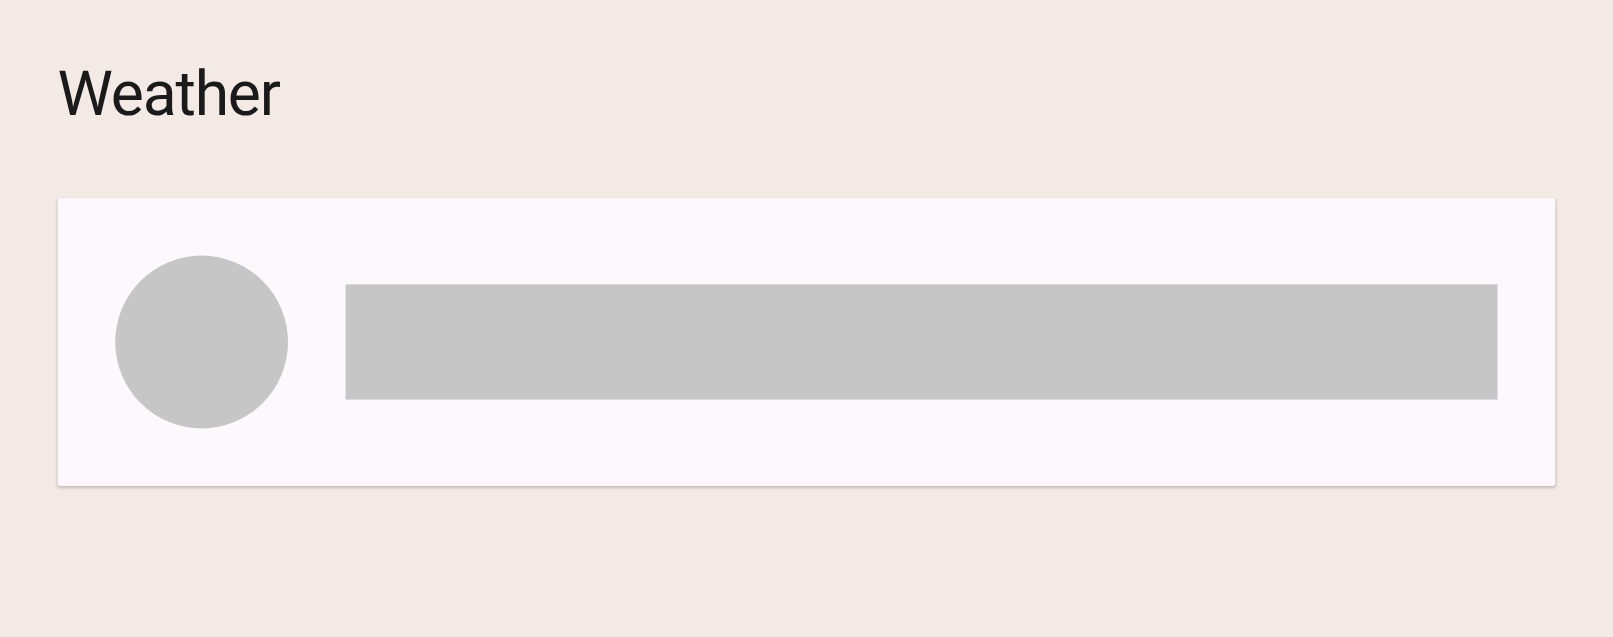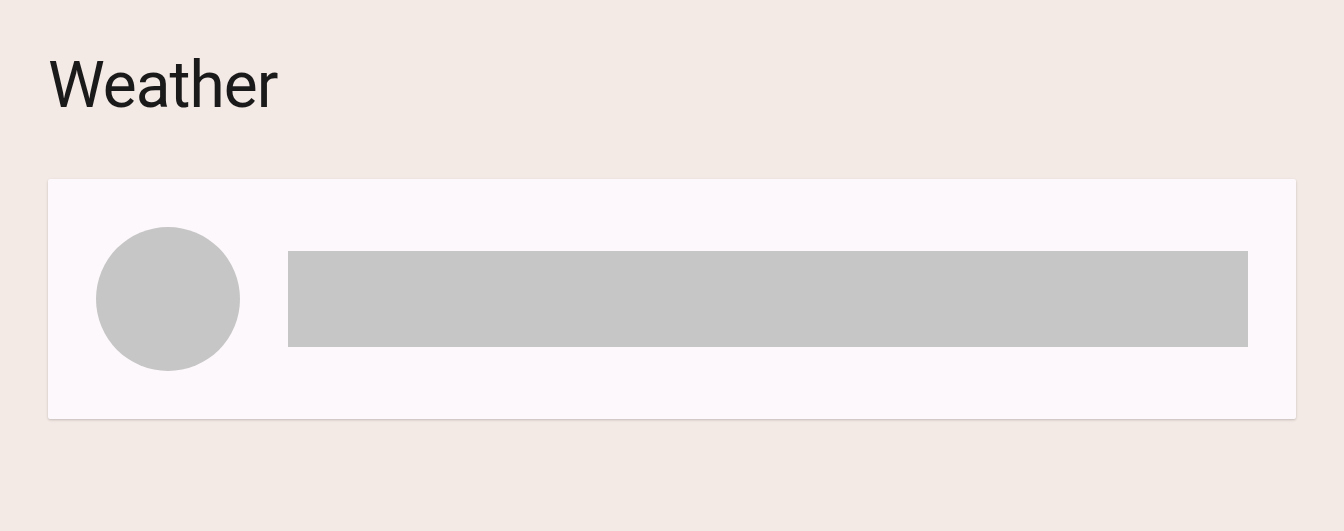--- a/index.html
+++ b/index.html
@@ -9,21 +9,21 @@
     }
     body {
       width: 1344px;
       height: 531px;
       background-color: #f3e9e5;
       font-family: 'Roboto', 'Helvetica Neue', Arial, sans-serif;
       padding: 48px;
       overflow: hidden;
     }
     .page-title {
-      font-size: 64px;
+      font-size: 52px;
       font-weight: 400;
       color: #1a1a1a;
       margin-bottom: 56px;
       letter-spacing: -1px;
     }
     .card {
       background-color: #fdf8fb;
       border-radius: 2px;
       box-shadow: 0 1px 3px rgba(0,0,0,0.12), 0 1px 2px rgba(0,0,0,0.08);
       padding: 48px;

